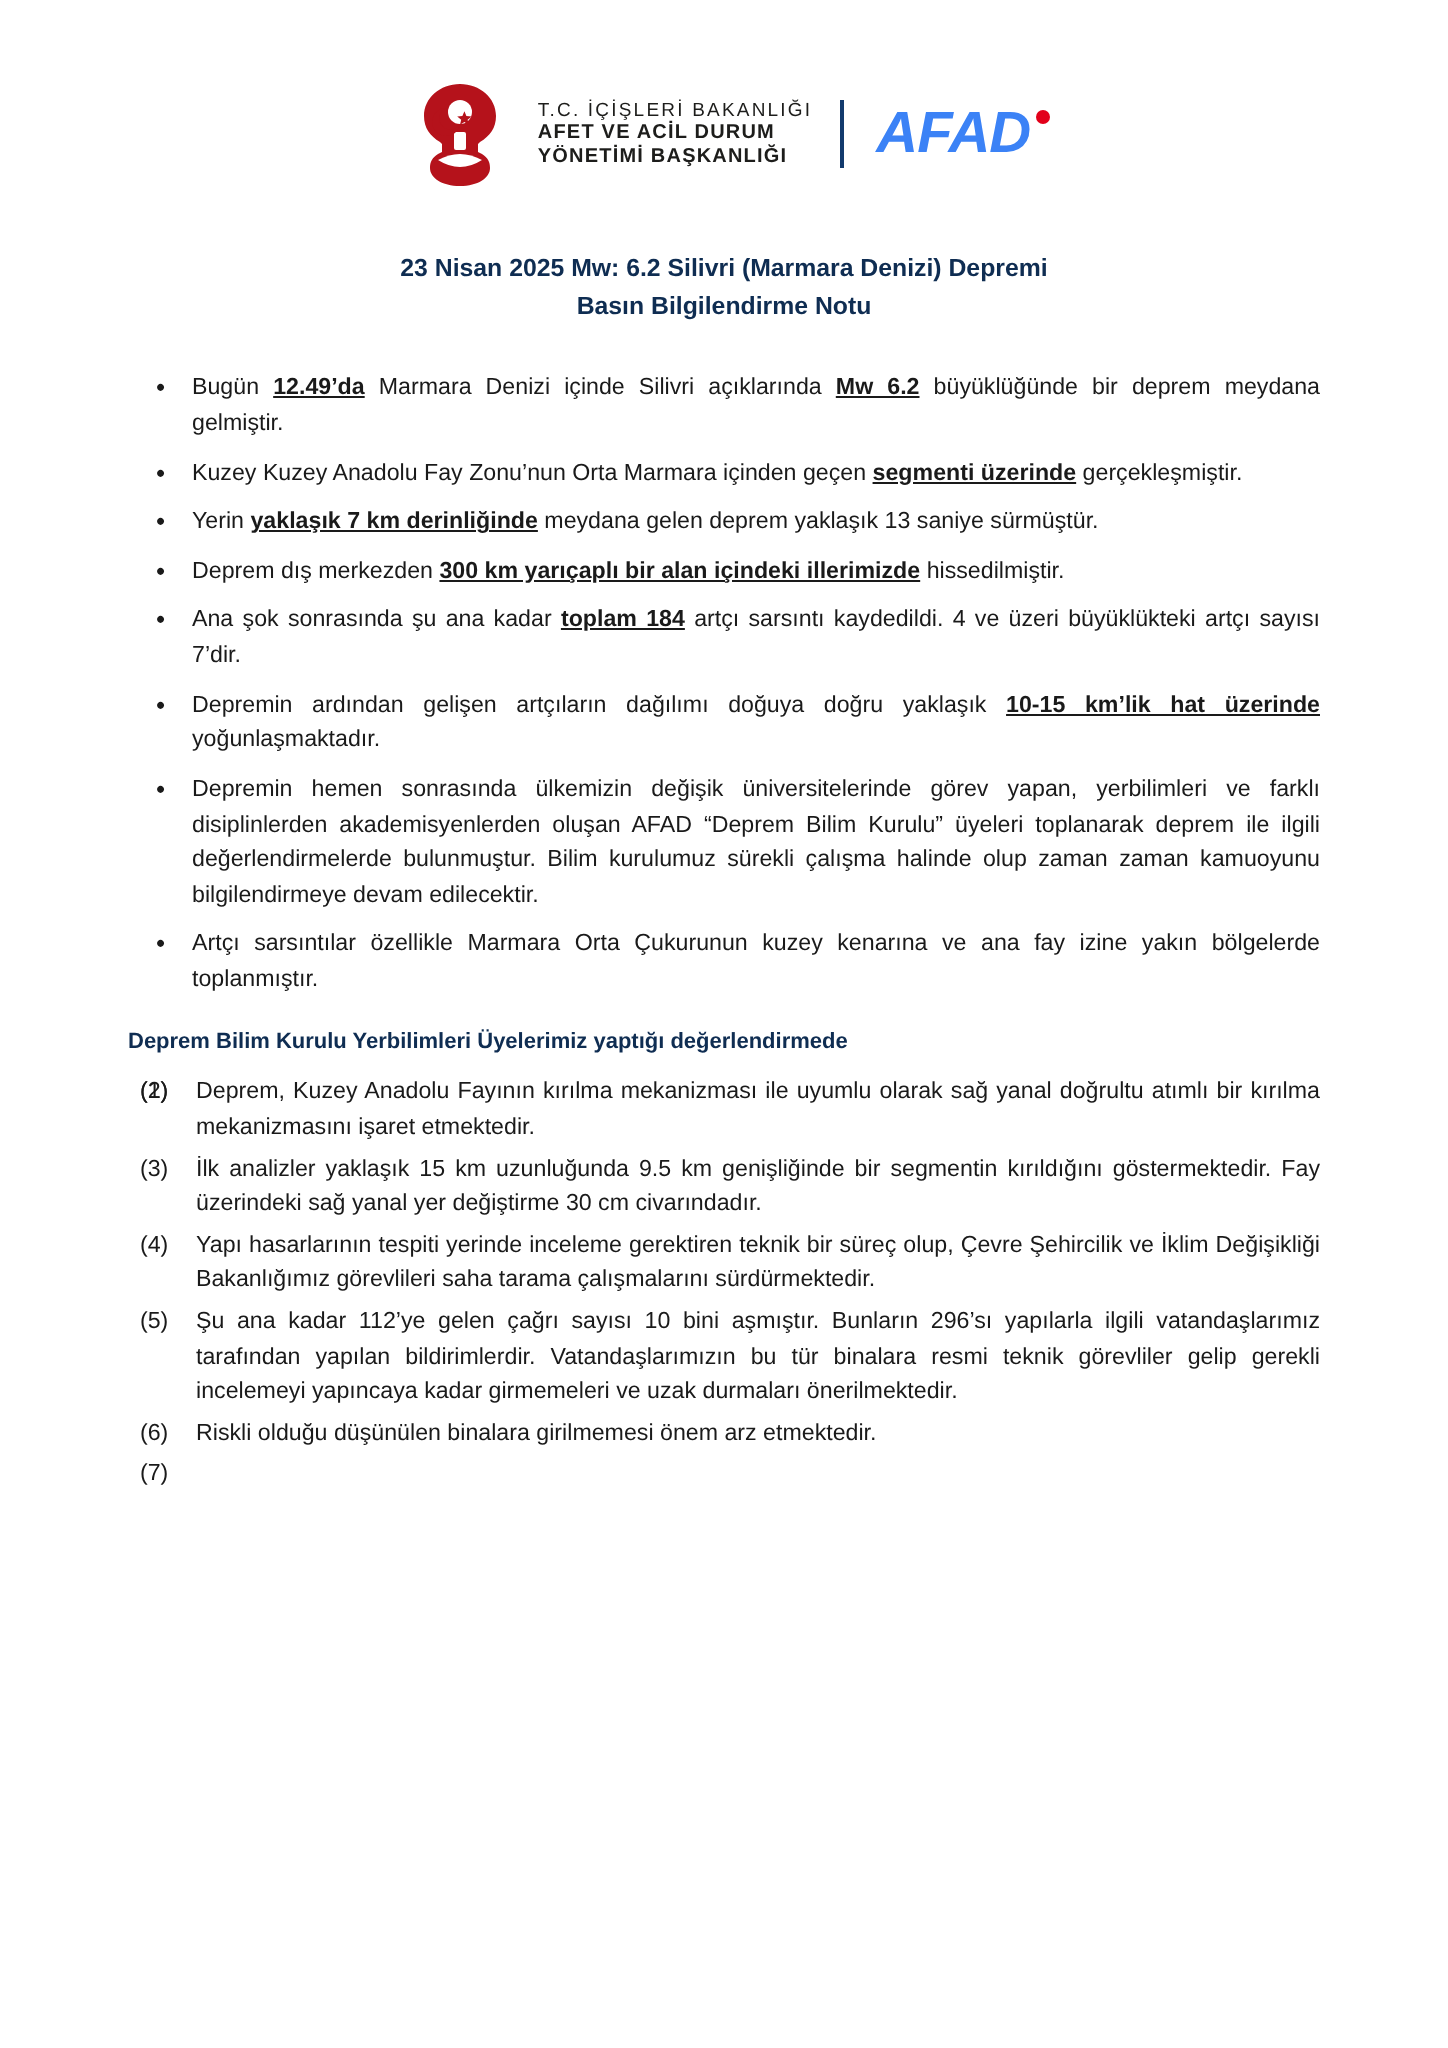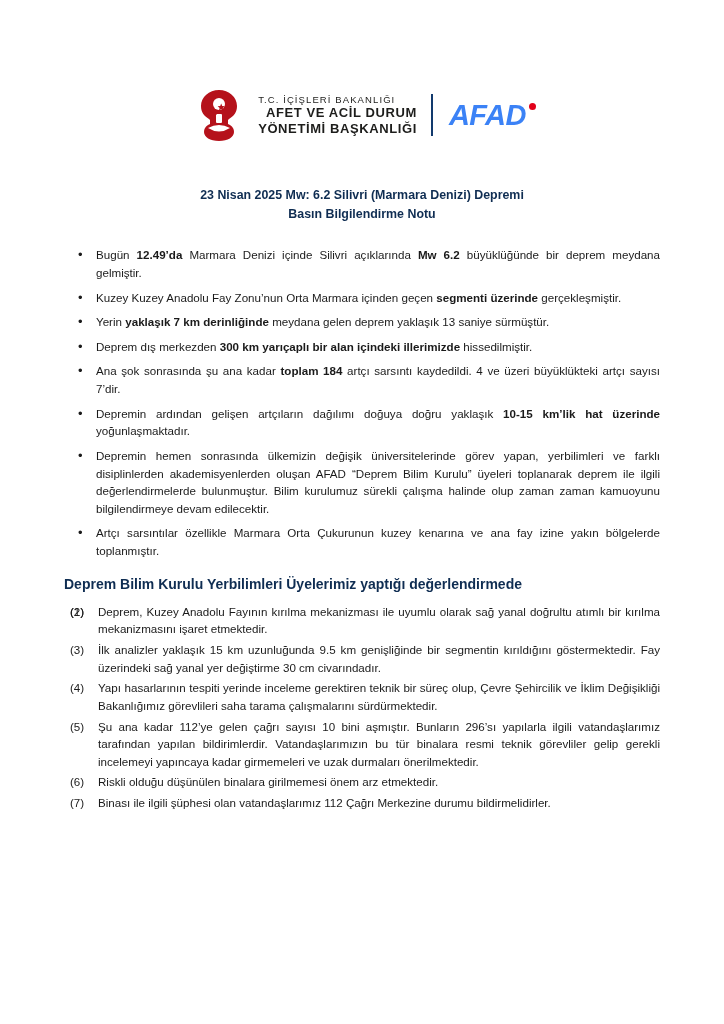--- a/index.html
+++ b/index.html
@@ -16,21 +16,21 @@
     font-family: "Liberation Sans", sans-serif;
     color: #000000;
     overflow: hidden;
   }
   
   .header {
     display: flex;
     align-items: center;
     justify-content: center;
     gap: 0;
-    padding-top: 84px;
+    padding-top: 36px;
     padding-bottom: 8px;
   }
   .emblem {
     width: 62px;
     height: 62px;
     position: relative;
     flex: 0 0 auto;
     margin-right: 8px;
   }
   .emblem svg { display: block; }
@@ -41,26 +41,25 @@
     margin-right: 16px;
   }
   .ministry-line1 {
     font-size: 9.5px;
     letter-spacing: 1.1px;
     color: #1d1d1b;
     font-weight: normal;
     white-space: nowrap;
   }
   .ministry-line2, .ministry-line3 {
-    font-size: 13px;
+    font-size: 10px;
     font-weight: bold;
     letter-spacing: 0.6px;
     color: #1d1d1b;
     white-space: nowrap;
-    text-align: right;
   }
   .afad-logo {
     position: relative;
     font-size: 29px;
     font-weight: bold;
     font-style: italic;
     color: #3b82f6;
     letter-spacing: -0.5px;
     padding-right: 10px;
   }
@@ -70,21 +69,21 @@
     right: 0;
     width: 7px;
     height: 7px;
     background: #e2001a;
     border-radius: 50%;
   }
 
   
   .title-block {
     text-align: center;
-    margin-top: 32px;
+    margin-top: 19px;
     margin-bottom: 22px;
   }
   .title-block div {
     font-size: 12.4px;
     font-weight: bold;
     color: #0f2d52;
     line-height: 1.55;
   }
 
   
@@ -105,25 +104,25 @@
     margin-bottom: 7px;
     text-align: justify;
   }
   ul.bullets > li:before {
     content: "\2022";
     position: absolute;
     left: 14px;
     top: -1px;
     font-size: 13px;
   }
-  .strong { font-weight: bold; }
+  .strong { font-weight: bold; text-decoration: underline; }
 
   .subhead {
     font-weight: bold;
-    font-size: 14px;
+    font-size: 11px;
     margin-top: 14px;
     margin-bottom: 8px;
     padding-left: 0px;
     color: #0f2d52;
   }
   ol.numbered {
     list-style: none;
     margin: 0;
     padding: 0;
   }
@@ -194,17 +193,17 @@
 
     <div class="subhead">Deprem Bilim Kurulu Yerbilimleri Üyelerimiz yaptığı değerlendirmede</div>
 
     <ol class="numbered" id="numbered-list">
         <li><span class="num">(1)</span></li>
         <li><span class="num">(2)</span><span>Deprem, Kuzey Anadolu Fayının kırılma mekanizması ile uyumlu olarak sağ yanal doğrultu atımlı bir kırılma mekanizmasını işaret etmektedir.</span></li>
         <li><span class="num">(3)</span><span>İlk analizler yaklaşık 15 km uzunluğunda 9.5 km genişliğinde bir segmentin kırıldığını göstermektedir. Fay üzerindeki sağ yanal yer değiştirme 30 cm civarındadır.</span></li>
         <li><span class="num">(4)</span><span>Yapı hasarlarının tespiti yerinde inceleme gerektiren teknik bir süreç olup, Çevre Şehircilik ve İklim Değişikliği Bakanlığımız görevlileri saha tarama çalışmalarını sürdürmektedir.</span></li>
         <li><span class="num">(5)</span><span>Şu ana kadar 112’ye gelen çağrı sayısı 10 bini aşmıştır. Bunların 296’sı yapılarla ilgili vatandaşlarımız tarafından yapılan bildirimlerdir. Vatandaşlarımızın bu tür binalara resmi teknik görevliler gelip gerekli incelemeyi yapıncaya kadar girmemeleri ve uzak durmaları önerilmektedir.</span></li>
         <li><span class="num">(6)</span><span>Riskli olduğu düşünülen binalara girilmemesi önem arz etmektedir.</span></li>
-        <li><span class="num">(7)</span><span>Binası ile ilgili şüphesi olan vatandaşlarımız 112 Çağrı Merkezine durumu bildirmelidirler.</span></li>
+        <li><span class="num">(7)</span></li>
       </ol>
   </div>
 
 </div>
 
 </body></html>

